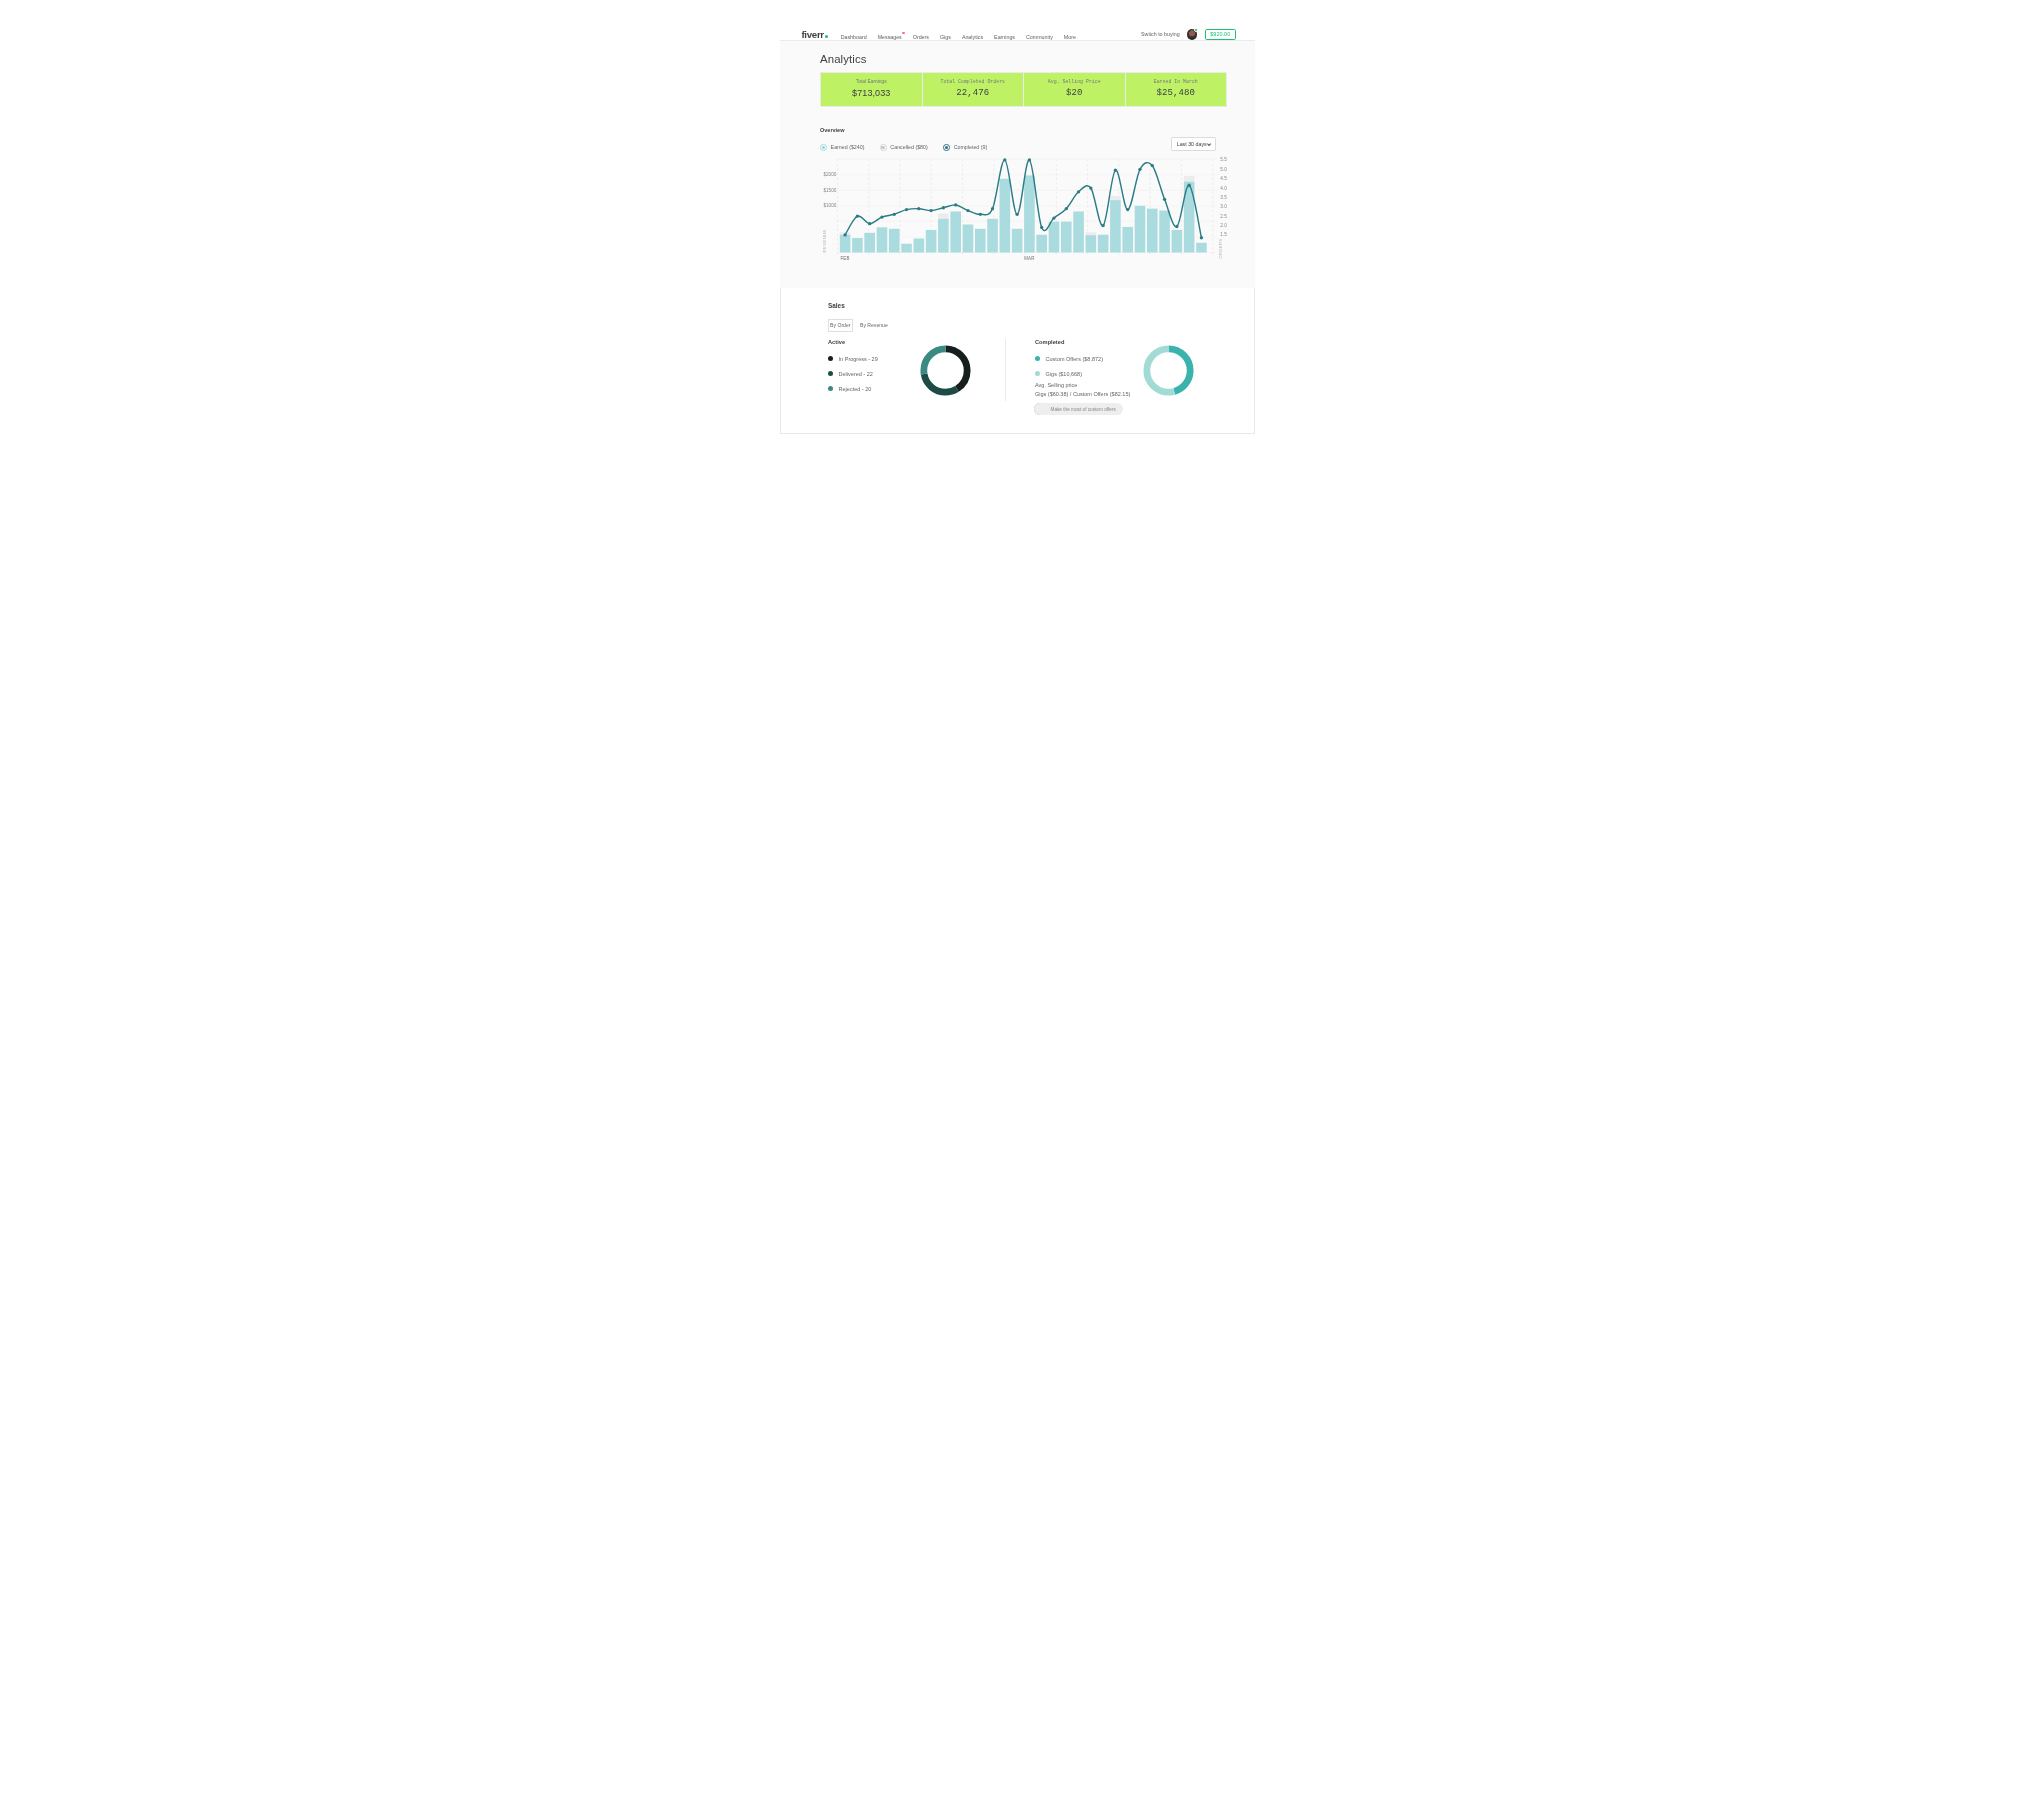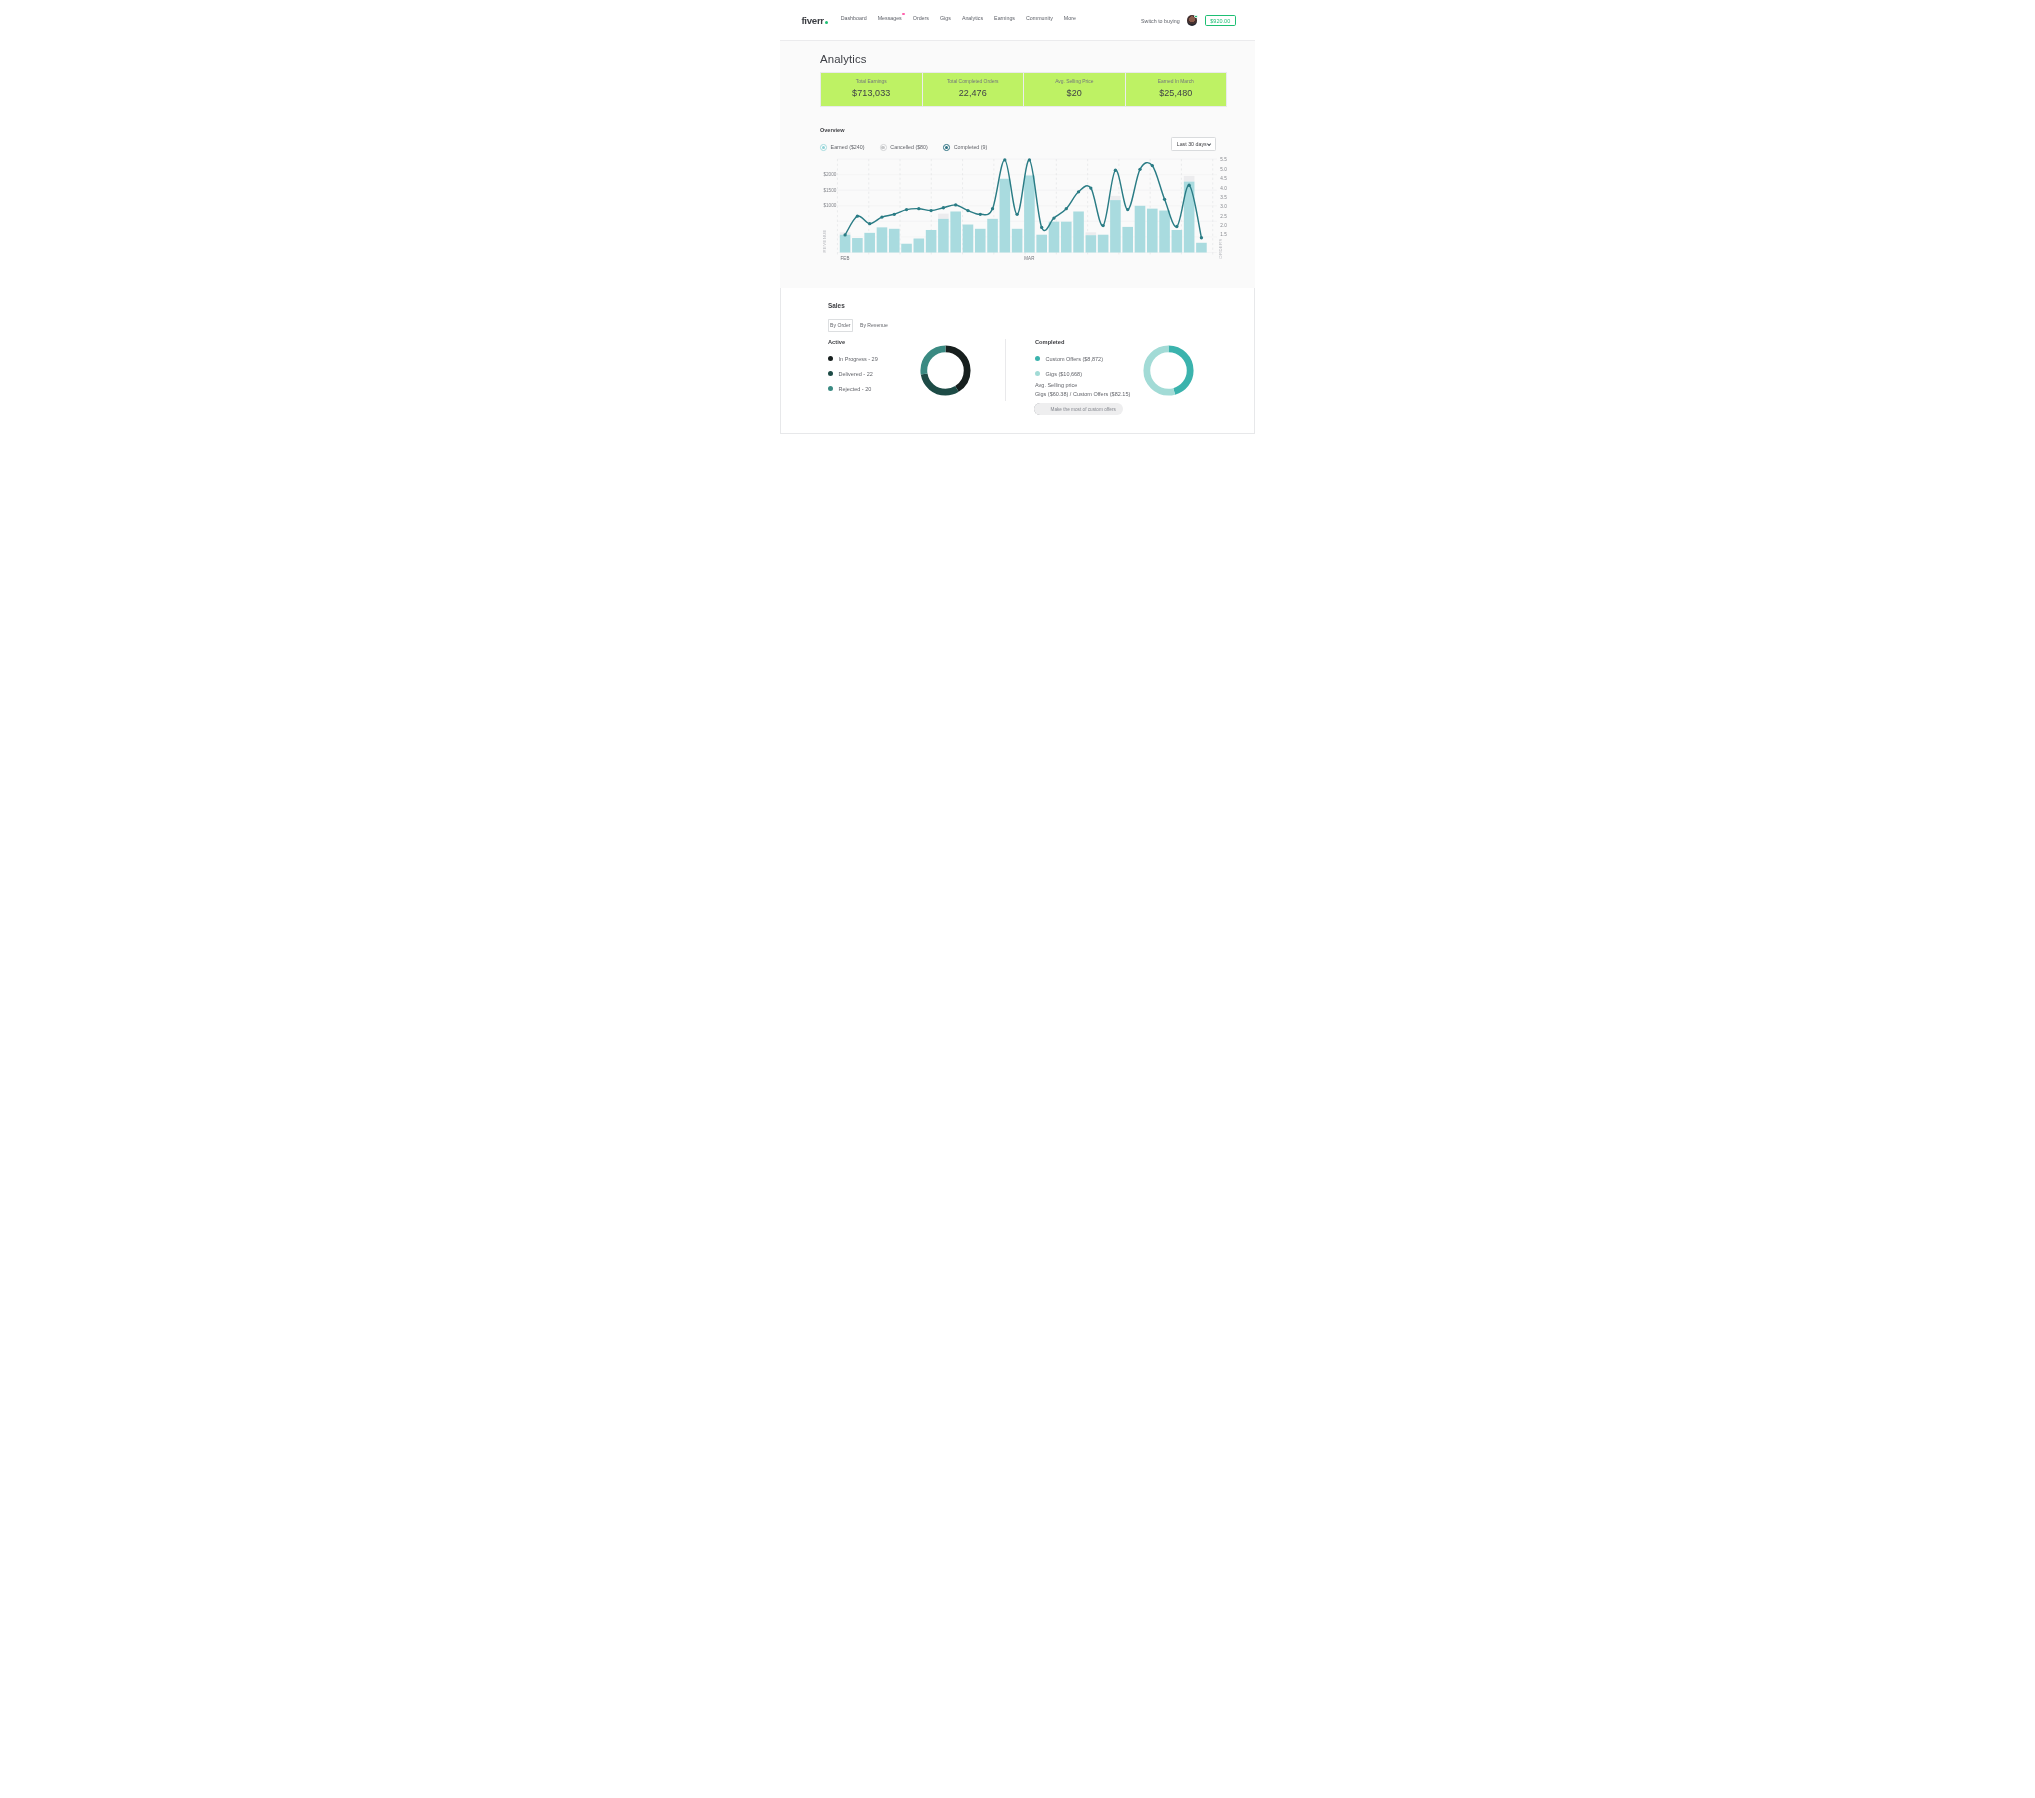--- a/index.html
+++ b/index.html
@@ -6,21 +6,21 @@
   html,body { background:#ffffff; }
   body { font-family:"Liberation Sans","DejaVu Sans",sans-serif; color:#404145; }
   #page { position:relative; width:509px; height:450px; margin:0 auto; background:#fff; overflow:hidden; }
 
   
   .card { position:absolute; left:17.4px; top:15px; width:475px; height:419px;
           background:#fff; border:0.4px solid #e7e8ea; }
 
   
   .hdr { position:absolute; left:17.4px; top:15px; width:475px; height:26px; background:#fff;
-         border-bottom:0.4px solid #ebebed; display:flex; align-items:flex-start; padding:0 19.5px 0 21px; }
+         border-bottom:0.4px solid #ebebed; display:flex; align-items:flex-end; padding:0 19.5px 0 21px; }
   .logo { font-size:9.7px; font-weight:bold; letter-spacing:-0.3px; color:#3d3f44; display:flex; align-items:flex-end; }
   .logo-dot { display:inline-block; width:3.4px; height:3.4px; border-radius:50%; background:#1dbf73; margin:0 0 1.7px 0.8px; }
   .nav { display:flex; align-items:center; gap:11px; margin-left:12.7px; }
   .nav-item { position:relative; font-size:5.3px; color:#5b5e66; cursor:pointer; white-space:nowrap; }
   .nav-badge { position:absolute; top:-2.1px; right:-3px; width:2.5px; height:2.5px; border-radius:50%; background:#ff62ad; }
   .hdr-right { margin-left:auto; display:flex; align-items:center; gap:7.2px; }
   .switch { font-size:5.3px; color:#5b5e66; cursor:pointer; }
   .avatar { position:relative; width:10.6px; height:10.6px; border-radius:50%; cursor:pointer;
             background:radial-gradient(circle at 50% 38%, #8a5a4a 0 34%, #43302f 35% 60%, #23262e 61% 100%); }
   .avatar-status { position:absolute; right:-0.8px; top:-0.8px; width:3.8px; height:3.8px; border-radius:50%;
@@ -30,21 +30,21 @@
 
   
   .gray-band { position:absolute; left:17.4px; top:41px; width:475px; height:247px; background:#fafafa; }
 
   .page-title { position:absolute; left:57px; top:53px; font-size:11.4px; font-weight:400; color:#3e4046; letter-spacing:0.1px; }
 
   
   .stats { position:absolute; left:57px; top:72px; width:407px; height:35px; background:#bef264;
            border:0.4px solid #e9eaec; display:flex; }
   .stat { flex:1; text-align:center; padding-top:6.4px; }
-  .stat + .stat { border-left:0.4px solid #ececee; }
+  .stat + .stat { border-left:0.4px solid #ececee;font-family:Liberation Mono, monospace; }
   .stat-label { font-size:4.9px; color:#74767e; }
   .stat-value { font-size:9px; color:#3f4146; margin-top:3.8px; letter-spacing:0.1px; }
 
   
   .ov-heading { position:absolute; left:57px; top:127px; font-size:5.5px; font-weight:bold; color:#404145; }
   .filters { position:absolute; left:57px; top:144px; display:flex; gap:15.3px; align-items:center; }
   .radio { display:flex; align-items:center; gap:3.8px; cursor:pointer; }
   .radio-circle { width:6.8px; height:6.8px; border-radius:50%; border:0.6px solid; display:flex; align-items:center; justify-content:center; background:#fff; }
   .radio-dot { width:3.4px; height:3.4px; border-radius:50%; }
   .radio-label { font-size:5.3px; color:#62646a; }

